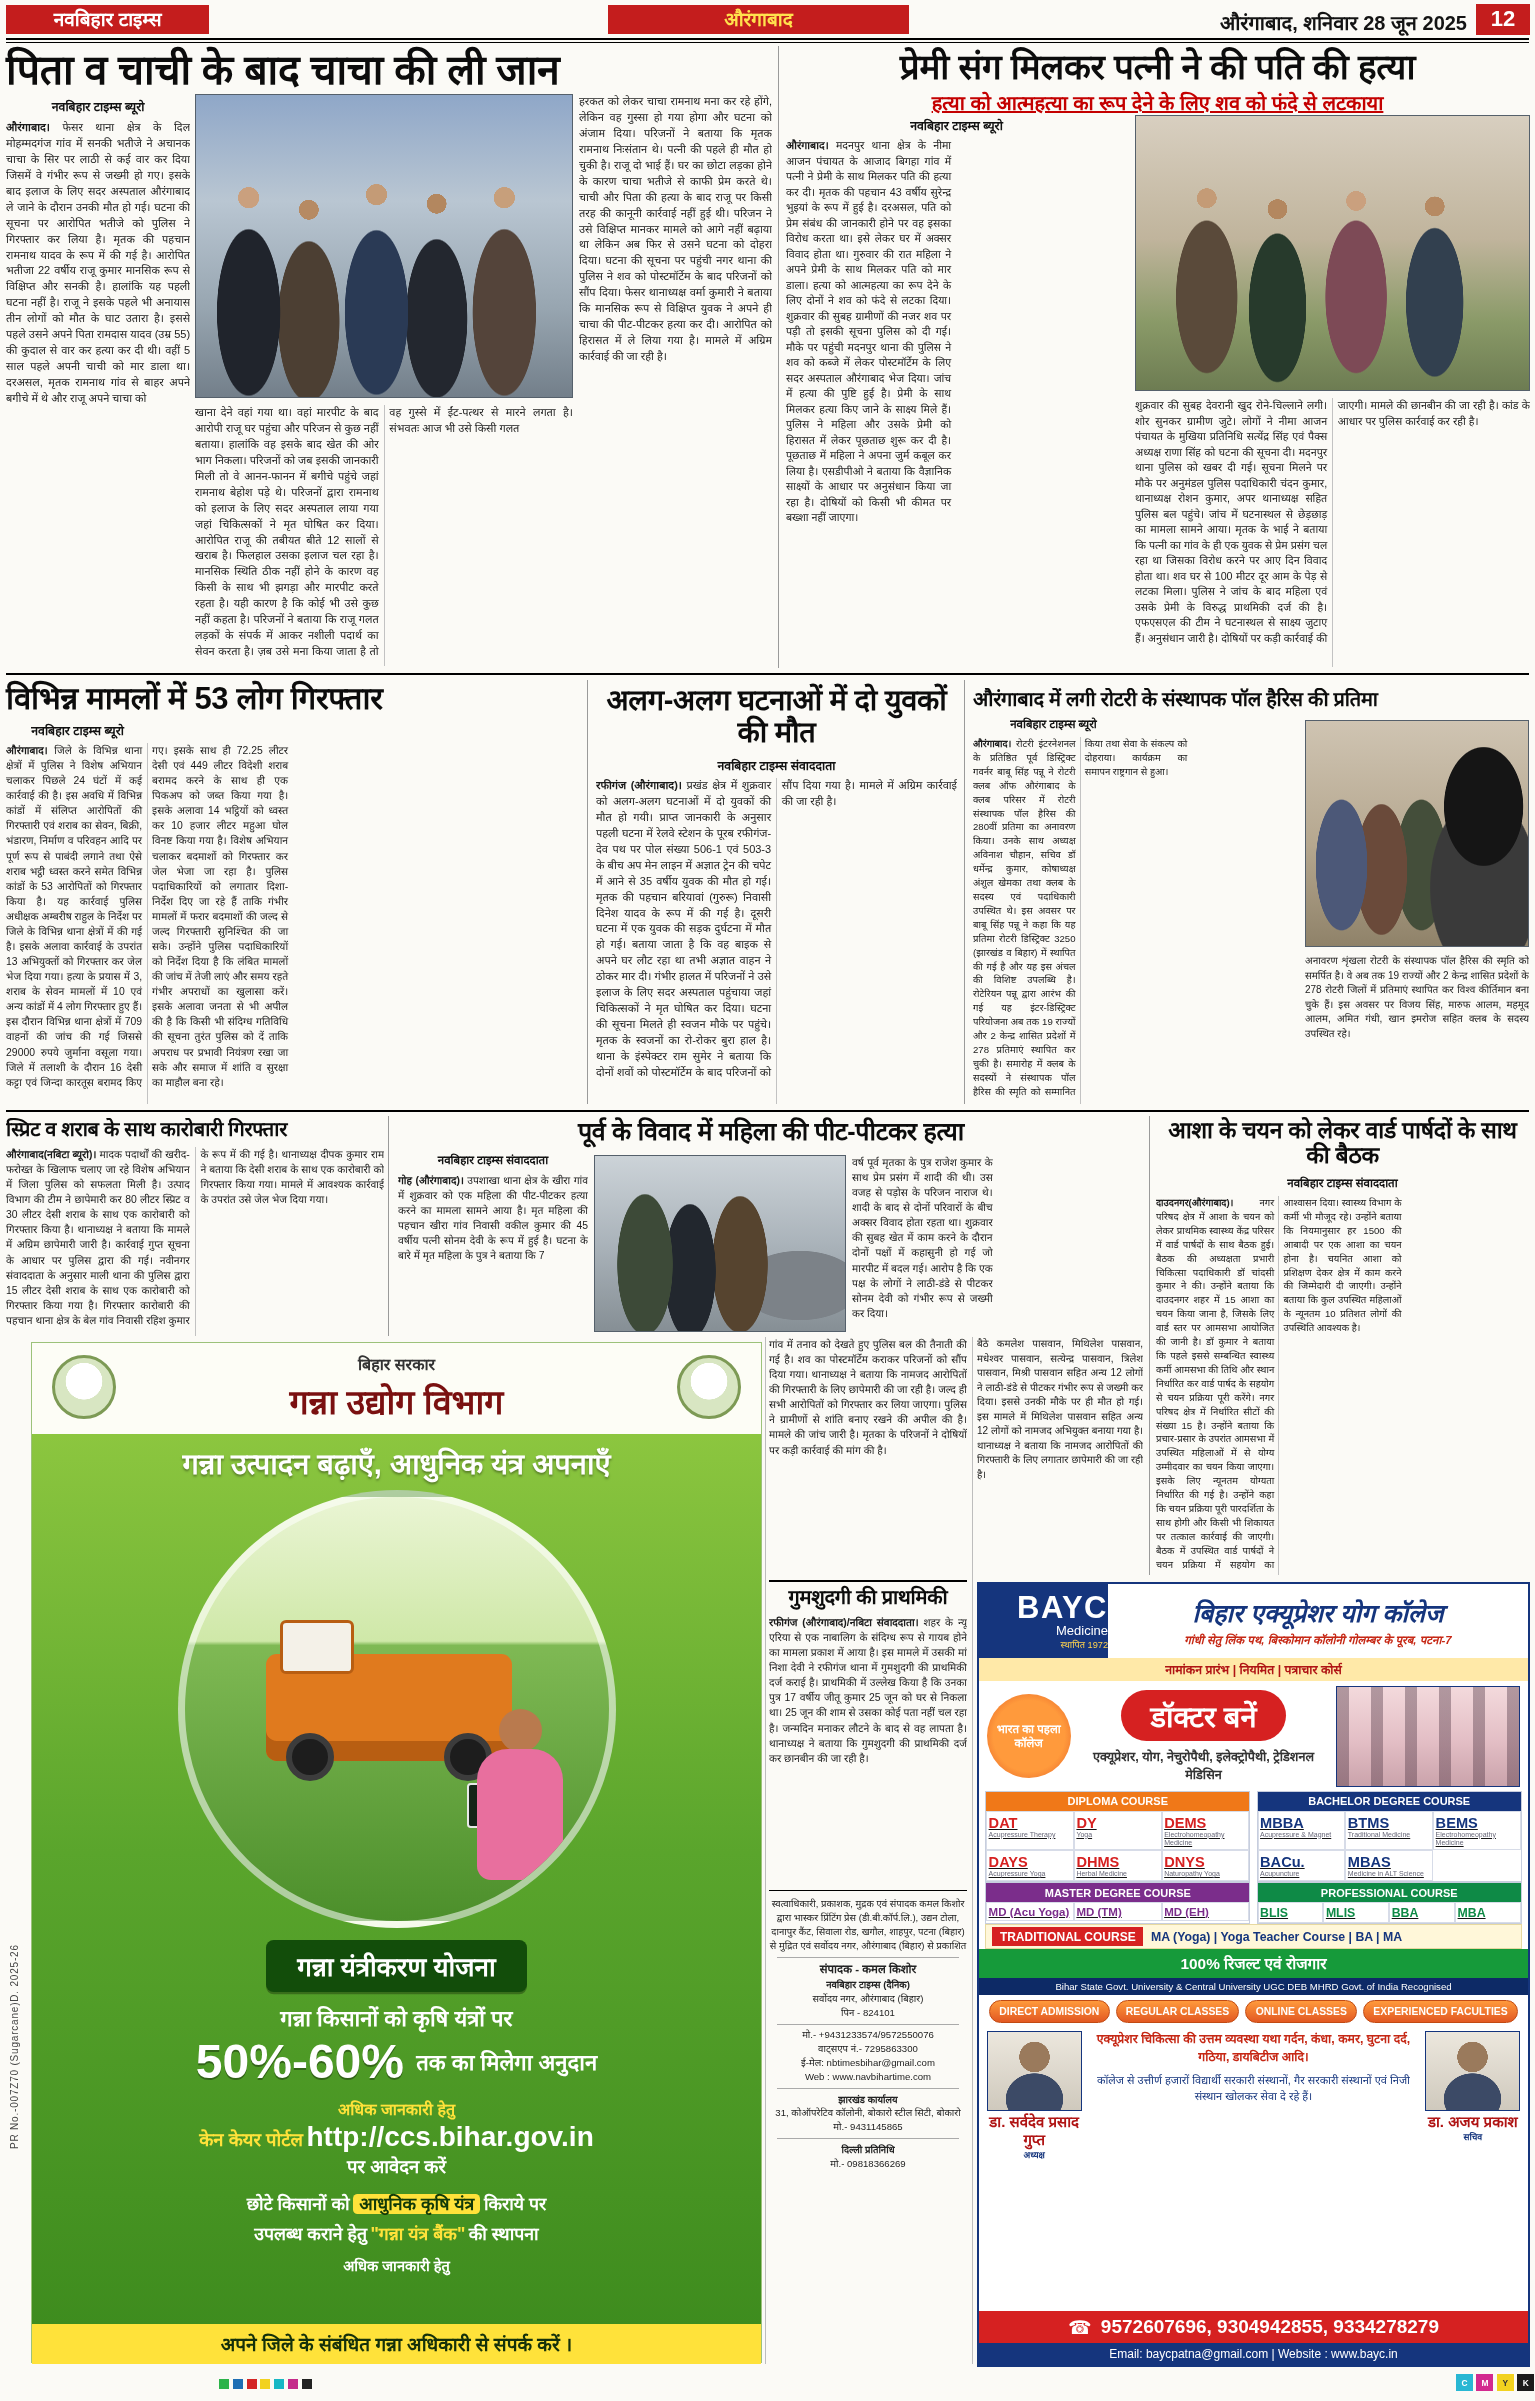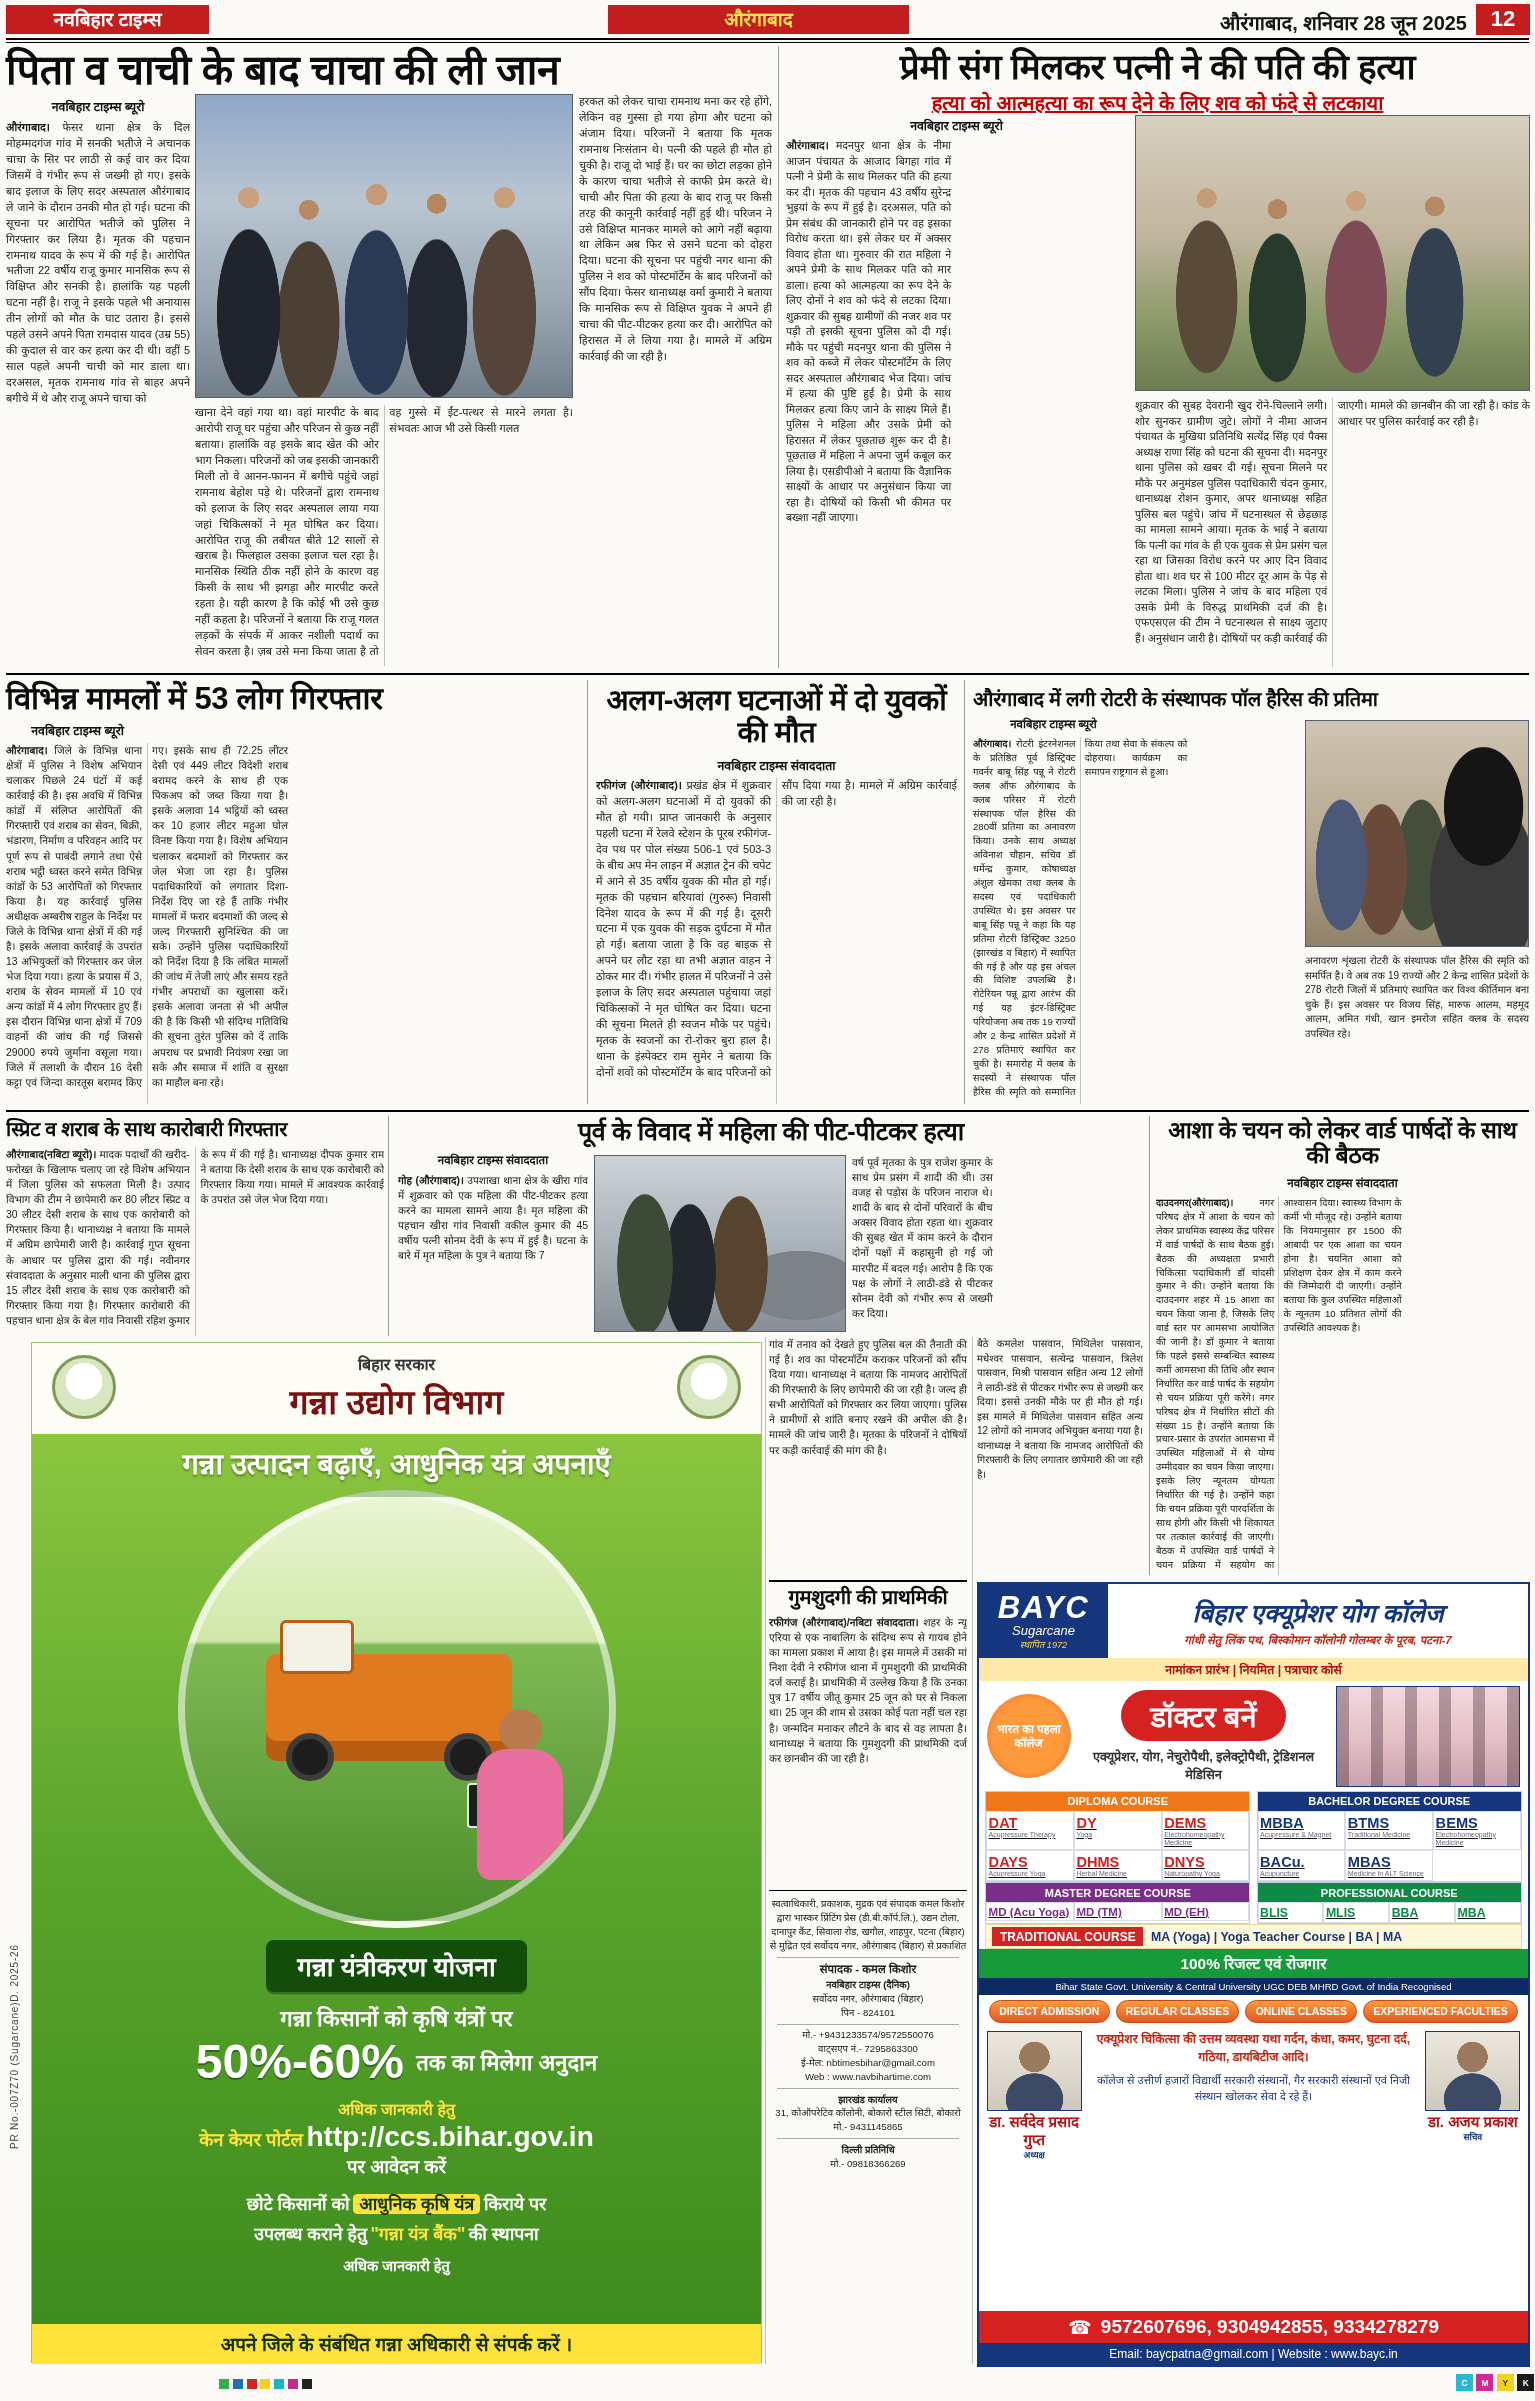--- a/index.html
+++ b/index.html
@@ -81,21 +81,21 @@
   .farmer-phone { position:absolute; left:0; top:74px; width:26px; height:45px; background:#142418; border:2.3px solid #e8e8e8; border-radius:3.8px; }
   .cane-pill { margin-top:12.3px; background:#124d0a; color:#fff; font-weight:700; font-size:26px; padding:7.7px 31px; border-radius:7.7px; box-shadow:0 2.3px 0 rgba(0,0,0,.3); }
   .cane-w { color:#fff; font-weight:700; text-align:center; }
   .cane-y { color:#ffe23a; font-weight:700; }
   .cane-hl-pill { background:#ffe23a; color:#123a08; font-weight:700; border-radius:4.6px; padding:0 6.1px; }
   .cane-strip { margin-top:auto; width:calc(100% + 37px); background:#ffe23a; color:#15310a; font-weight:700; font-size:19px; text-align:center; padding:7px 0; }
   .vert-pr { writing-mode:vertical-rl; transform:rotate(180deg); font-size:10px; color:#444; letter-spacing:0.8px; }
   
   #bayc { position:absolute; border:2.3px solid #15357d; background:#fff; display:flex; flex-direction:column; }
   .bayc-r1 { display:flex; height:74px; }
-  .bayc-logo { width:129px; background:#15357d; color:#fff; display:flex; flex-direction:column; align-items:center; justify-content:center;font-style:italic; }
+  .bayc-logo { width:129px; background:#15357d; color:#fff; display:flex; flex-direction:column; align-items:flex-end; justify-content:center; }
   .bayc-logo .big { font-size:31px; font-weight:700; letter-spacing:1.5px; line-height:1; }
   .bayc-logo .sub { font-size:13px; }
   .bayc-logo .est { font-size:9.2px; color:#ffd34d; }
   .bayc-title-wrap { flex:1; display:flex; flex-direction:column; align-items:center; justify-content:center;font-style:italic; }
   .bayc-title { font-size:25px; font-weight:700; color:#15357d; }
   .bayc-addr { font-size:11.5px; font-weight:700; color:#c62815; margin-top:3.1px; }
   .bayc-band { background:#ffe9a8; color:#b01414; font-weight:700; font-size:12.3px; text-align:center; padding:3.1px 0; }
   .bayc-r3 { display:flex; align-items:center; gap:7.7px; padding:4.6px 7.7px; }
   .bayc-badge { flex:none; width:84px; height:84px; border-radius:50%; background:radial-gradient(circle,#ff9a3c 0 60%,#e25822 100%); color:#fff; font-weight:700; font-size:11.5px; display:flex; align-items:center; justify-content:center; text-align:center; padding:7.7px; line-height:1.25; }
   .bayc-doctor { background:#d62121; color:#fff; font-weight:700; font-size:29px; padding:6.1px 29px; border-radius:31px; }
@@ -272,21 +272,21 @@
       </div>
       <div class="cane-w" style="font-size:14.6px; margin-top:6.1px;">अधिक जानकारी हेतु</div>
       <div class="cane-strip">अपने जिले के संबंधित गन्ना अधिकारी से संपर्क करें ।</div>
     </div>
   </div>
 
   <div id="bayc" style="left:977px; top:1582px; width:553px; height:785px;">
     <div class="bayc-r1">
       <div class="bayc-logo">
         <div class="big">BAYC</div>
-        <div class="sub">Sugarcane</div>
+        <div class="sub">Medicine</div>
         <div class="est">स्थापित 1972</div>
       </div>
       <div class="bayc-title-wrap">
         <div class="bayc-title">बिहार एक्यूप्रेशर योग कॉलेज</div>
         <div class="bayc-addr">गांधी सेतु लिंक पथ, बिस्कोमान कॉलोनी गोलम्बर के पूरब, पटना-7</div>
       </div>
     </div>
     <div class="bayc-band">नामांकन प्रारंभ | नियमित | पत्राचार कोर्स</div>
     <div class="bayc-r3">
       <div class="bayc-badge">भारत का पहला कॉलेज</div>

